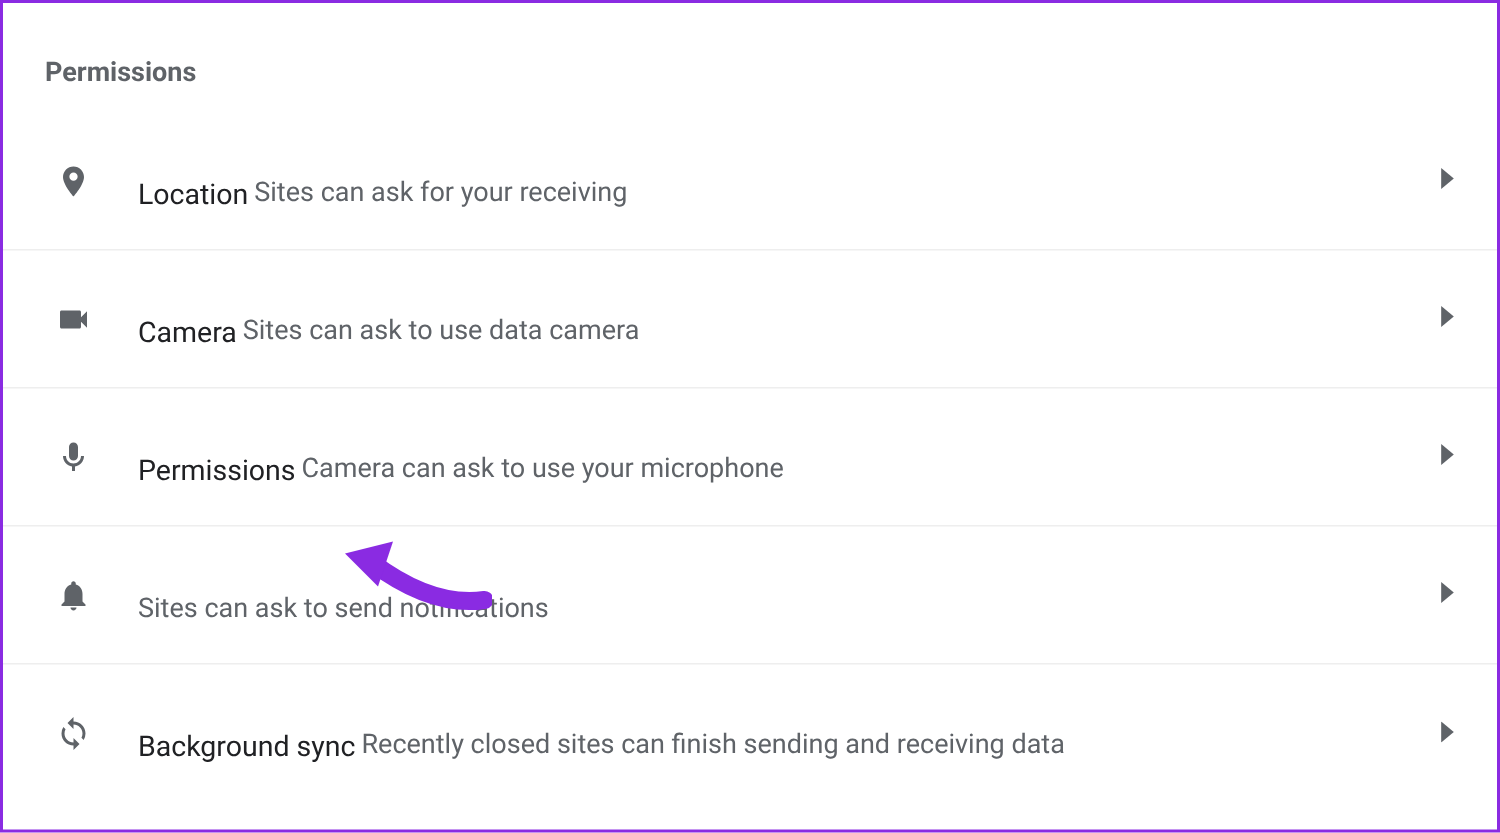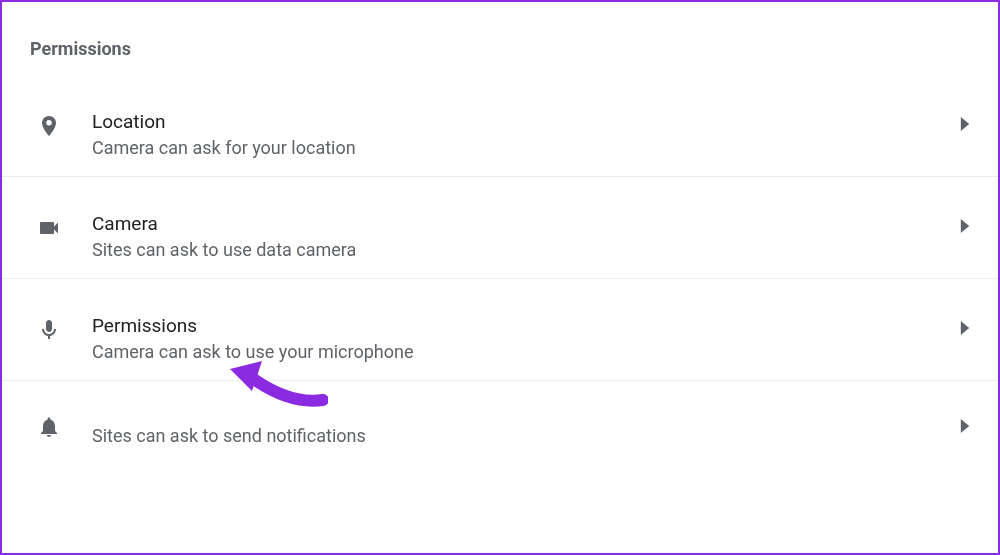--- a/index.html
+++ b/index.html
@@ -42,21 +42,21 @@
       margin-right: 30px;
       display: flex;
       align-items: center;
       justify-content: center;
       color: #5f6368;
     }
     .perm-icon svg { width: 24px; height: 24px; fill: #5f6368; }
     .perm-text {
       flex: 1 1 auto;
       display: flex;
-      flex-direction: column;
+      flex-direction: row;
       gap: 4px;
       margin-top: 17px;
     }
     .perm-title {
       font-size: 19px;
       color: #202124;
       font-weight: 400;
     }
     .perm-desc {
       font-size: 18px;
@@ -84,21 +84,21 @@
   <div class="perm-list">
 
     <div class="perm-item">
       <span class="perm-icon">
         <svg viewBox="0 0 24 24">
             <path d="M12 2C8.13 2 5 5.13 5 9c0 5.25 7 13 7 13s7-7.75 7-13c0-3.87-3.13-7-7-7zm0 9.5A2.5 2.5 0 1 1 12 6a2.5 2.5 0 0 1 0 5.5z"></path>
           </svg>
       </span>
       <div class="perm-text">
         <span class="perm-title">Location</span>
-        <span class="perm-desc">Camera can ask for your location</span>
+        <span class="perm-desc">Sites can ask for your receiving</span>
       </div>
       <span class="chevron">
         <svg viewBox="0 0 6 10">
             <path d="M0 0l6 5-6 5z"></path>
           </svg>
       </span>
     </div>
 
     <div class="perm-item">
       <span class="perm-icon">
@@ -143,20 +143,36 @@
       <div class="perm-text">
         <span class="perm-desc">Sites can ask to send notifications</span>
       </div>
       <span class="chevron">
         <svg viewBox="0 0 6 10">
             <path d="M0 0l6 5-6 5z"></path>
           </svg>
       </span>
     </div>
 
+    <div class="perm-item">
+      <span class="perm-icon">
+        <svg viewBox="0 0 24 24">
+            <path d="M12 4V1L8 5l4 4V6c3.31 0 6 2.69 6 6 0 1.01-.25 1.97-.7 2.8l1.46 1.46A7.93 7.93 0 0 0 20 12c0-4.42-3.58-8-8-8zm0 14c-3.31 0-6-2.69-6-6 0-1.01.25-1.97.7-2.8L5.24 7.74A7.93 7.93 0 0 0 4 12c0 4.42 3.58 8 8 8v3l4-4-4-4v3z"></path>
+          </svg>
+      </span>
+      <div class="perm-text">
+        <span class="perm-title">Background sync</span>
+        <span class="perm-desc">Recently closed sites can finish sending and receiving data</span>
+      </div>
+      <span class="chevron">
+        <svg viewBox="0 0 6 10">
+            <path d="M0 0l6 5-6 5z"></path>
+          </svg>
+      </span>
+    </div>
 
   </div>
 </div>
 
 <svg class="arrow-annotation" width="100" height="60" viewBox="0 0 100 60">
   <defs>
     <linearGradient id="ag" x1="0" y1="0" x2="1" y2="0">
       <stop offset="0%" stop-color="#8a2be2"></stop>
       <stop offset="100%" stop-color="#8a2be2"></stop>
     </linearGradient>

